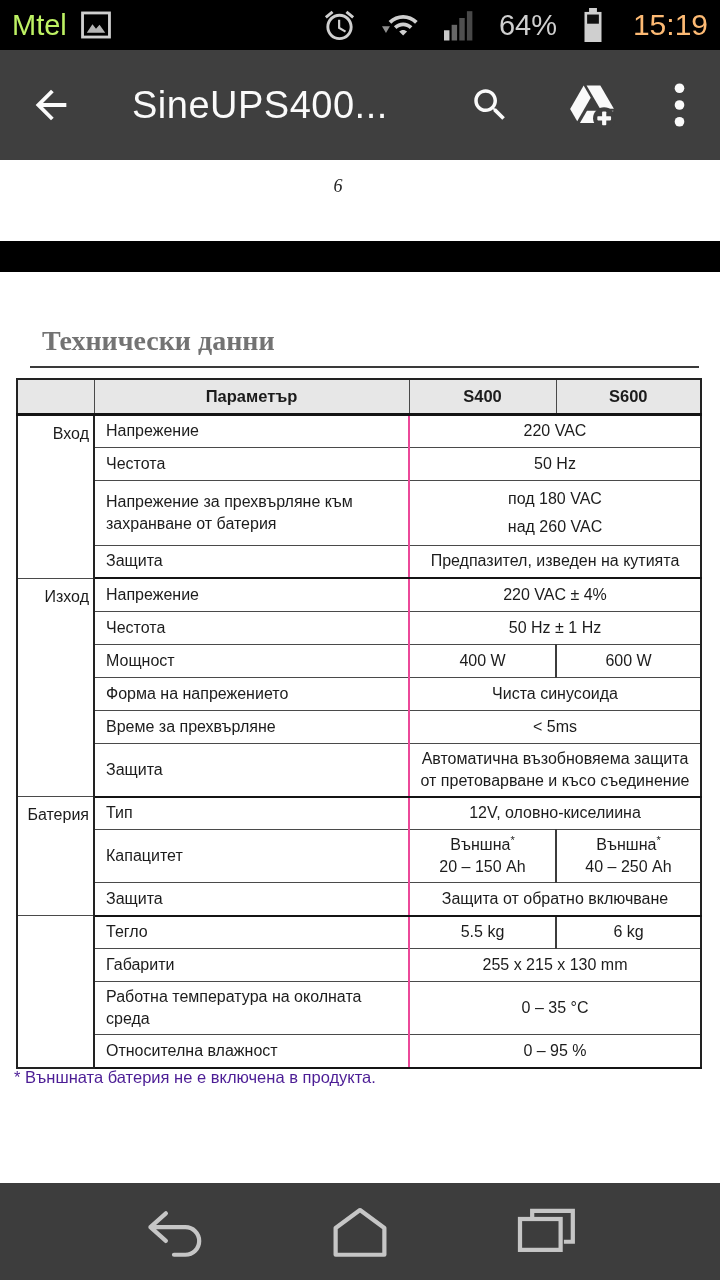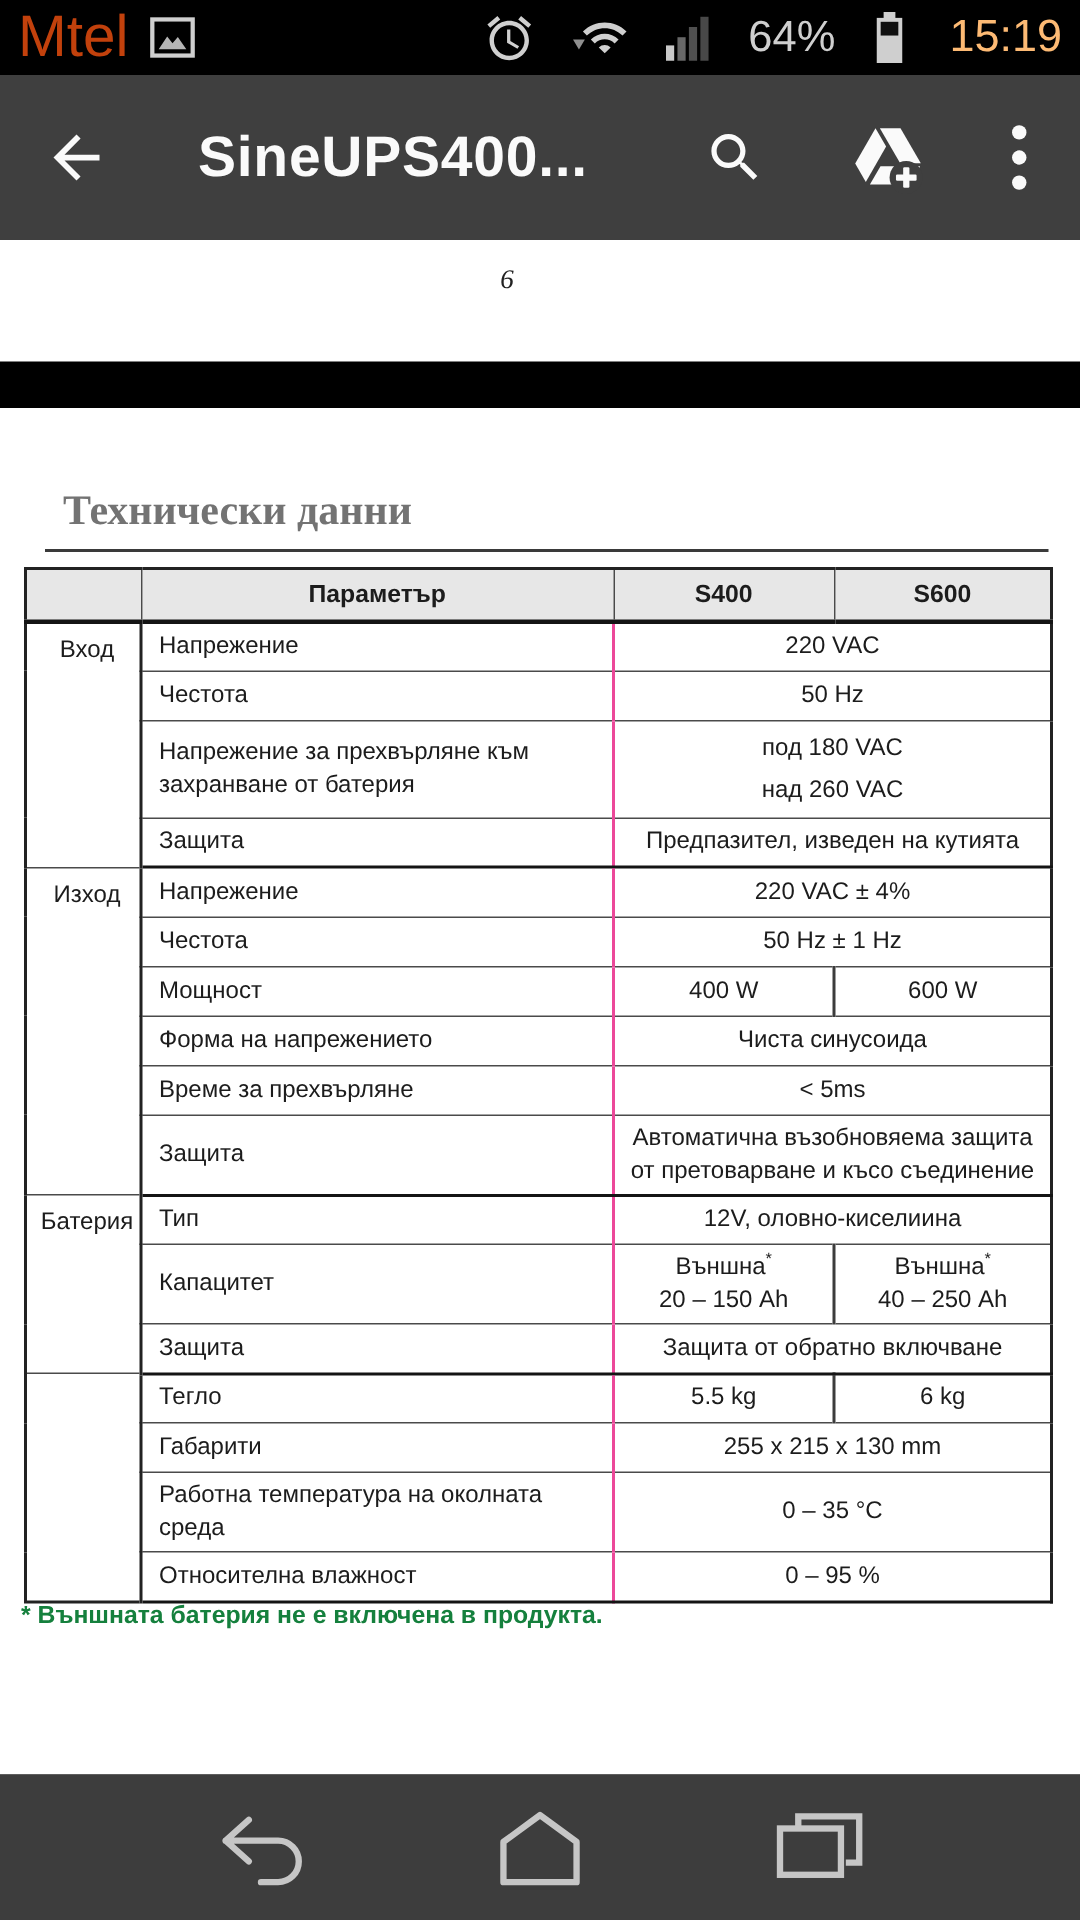--- a/index.html
+++ b/index.html
@@ -4,28 +4,28 @@
 <style>
   html,body{margin:0;padding:0;}
   body{width:720px;height:1280px;overflow:hidden;background:#000;
        font-family:"Liberation Sans",sans-serif;}
   .screen{position:relative;width:720px;height:1280px;}
 
   
   .status-bar{position:absolute;top:0;left:0;width:720px;height:50px;background:#000;
               display:flex;align-items:center;padding:0 12px;box-sizing:border-box;}
   .sb-left{display:flex;align-items:center;gap:12px;}
-  .carrier{color:#c2410c;font-size:39px;}
+  .carrier{color:#bef264;font-size:29px;}
   .sb-right{margin-left:auto;display:flex;align-items:center;gap:25px;}
   .sb-text{color:#cfcfcf;font-size:29px;}
   .sb-time{color:#fdba74;font-size:30px;margin-left:4px;}
 
   
   .toolbar{position:absolute;top:50px;left:0;width:720px;height:110px;background:#3f3f3f;
-           display:flex;align-items:center;box-sizing:border-box;padding:0 20px 0 28px;font-weight:bold;}
+           display:flex;align-items:center;box-sizing:border-box;padding:0 20px 0 28px;}
   .icon-btn{background:none;border:none;padding:0;margin:0;display:flex;align-items:center;
             justify-content:center;cursor:pointer;}
   .tb-title{color:#fafafa;font-size:38px;margin-left:58px;letter-spacing:.5px;
             white-space:nowrap;}
   .tb-actions{margin-left:auto;display:flex;align-items:center;gap:56px;padding-right:14px;}
 
   
   .content{position:absolute;top:160px;left:0;width:720px;height:1023px;background:#fff;}
   .page-number{position:absolute;top:16px;left:0;width:676px;text-align:center;
                font-family:"Liberation Serif",serif;font-style:italic;font-size:18px;color:#222;}
@@ -37,29 +37,29 @@
 
   
   .spec{position:absolute;top:218px;left:16px;width:684px;border-collapse:collapse;
         table-layout:fixed;font-size:16px;color:#1c1c1c;border:2px solid #222;background:#fff;}
   .spec td{border:1px solid #4a4a4a;padding:4px 8px;height:33px;line-height:22px;
            text-align:center;vertical-align:middle;box-sizing:border-box;overflow:hidden;}
   .spec td:first-child{border-left:2px solid #222;}
   .spec td:last-child{border-right:2px solid #222;}
   .spec thead td{background:#e7e7e7;font-weight:bold;font-size:16.5px;height:35px;
                  border-top:2px solid #222;border-bottom:3px solid #141414;}
-  .spec .group-cell{vertical-align:top;text-align:center;padding:7px 4px 4px 9px;
+  .spec .group-cell{vertical-align:top;text-align:right;padding:7px 4px 4px 9px;
                     border-right:2px solid #222;}
   .spec .param-cell{text-align:left;padding-left:11px;border-right:2px solid #ec4899;}
   .spec .split-left{border-right:2px solid #3c3c3c;}
   .spec tr.group-end td{border-bottom:2px solid #141414;margin-left:14px;}
   .spec .bold{font-weight:normal;}
   .spec .spaced{line-height:28px;}
   .spec sup{font-size:11px;line-height:0;}
-  .footnote{position:absolute;top:908px;left:14px;font-weight:bold;font-size:16.5px;color:#15803d;}
+  .footnote{position:absolute;top:908px;left:14px;font-weight:normal;font-size:16.5px;color:#4c1d95;}
 
   
   .nav-bar{position:absolute;bottom:0;left:0;width:720px;height:97px;background:#3d3d3d;
            display:flex;align-items:center;justify-content:space-between;
            padding:0 138px;box-sizing:border-box;}
   .nav-btn{background:none;border:none;padding:0;cursor:pointer;display:flex;
            align-items:center;justify-content:center;width:72px;height:60px;}
 </style>
 </head>
 <body>

